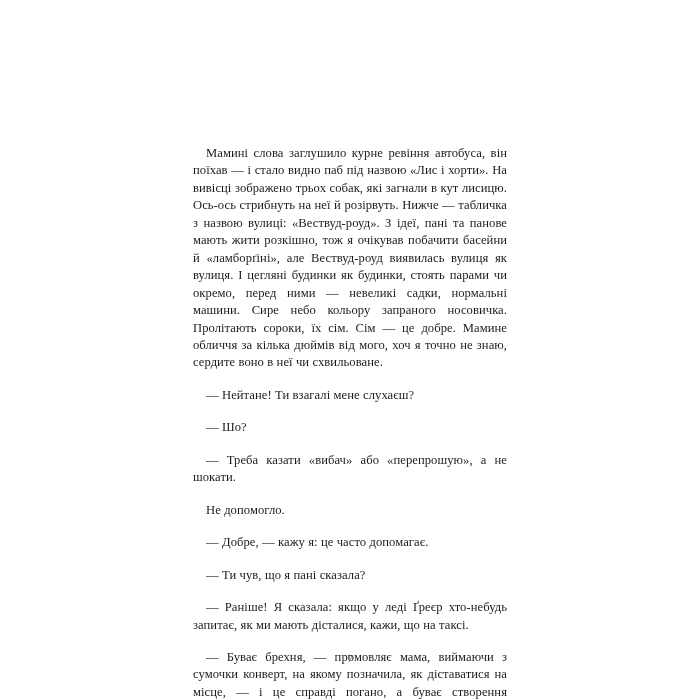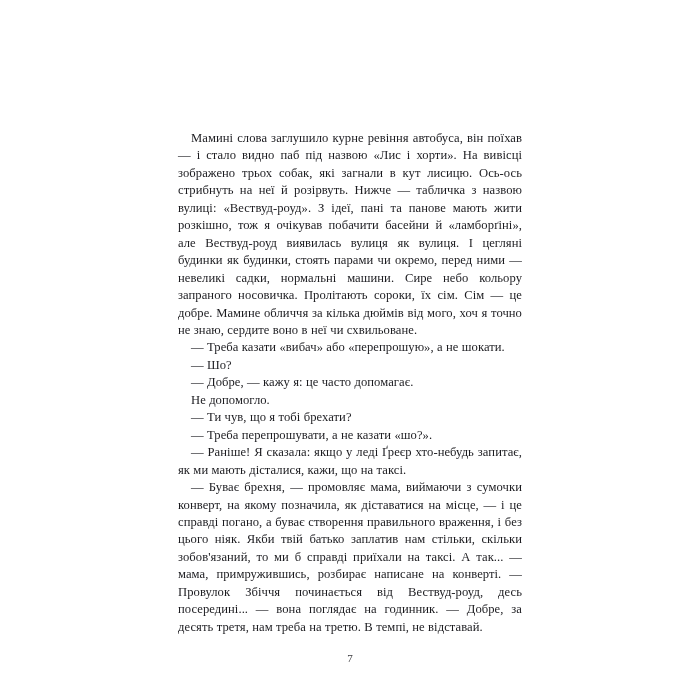--- a/index.html
+++ b/index.html
@@ -36,21 +36,21 @@
     line-height: 17.45px;
     text-align: justify;
     text-justify: inter-word;
     -webkit-hyphens: manual;
     hyphens: manual;
     letter-spacing: 0.005em;
     word-spacing: 0.01em;
   }
 
   .para {
-    margin: 0;
+    margin: 15px;
     padding: 0;
     text-indent: 13px;
     text-align: justify;
   }
 
   .page-number {
     position: absolute;
     left: 0;
     top: 652px;
     width: 700px;
@@ -62,26 +62,26 @@
   }
 </style>
 </head>
 <body>
 
 <div class="page">
 
   <div class="text-block">
 
     <p class="para">Мамині слова заглушило курне ревіння автобуса, він поїхав — і стало видно паб під назвою «Лис і хорти». На вивісці зображено трьох собак, які загнали в кут лисицю. Ось-ось стрибнуть на неї й розірвуть. Нижче — табличка з назвою вулиці: «Вествуд-роуд». З ідеї, пані та панове мають жити розкішно, тож я очікував побачити басейни й «ламборґіні», але Вествуд-роуд виявилась вулиця як вулиця. І цегляні будинки як будинки, стоять парами чи окремо, перед ними — невеликі садки, нормальні машини. Сире небо кольору запраного носовичка. Пролітають сороки, їх сім. Сім — це добре. Мамине обличчя за кілька дюймів від мого, хоч я точно не знаю, сердите воно в неї чи схвильоване.</p>
+    <p class="para">— Нейтане! Ти взагалі мене слухаєш?</p>
+    <p class="para">— Шо?</p>
     <p class="para">— Треба казати «вибач» або «перепрошую», а не шокати.</p>
-    <p class="para">— Шо?</p>
+    <p class="para">Не допомогло.</p>
     <p class="para">— Добре, — кажу я: це часто допомагає.</p>
-    <p class="para">Не допомогло.</p>
-    <p class="para">— Ти чув, що я тобі брехати?</p>
-    <p class="para">— Треба перепрошувати, а не казати «шо?».</p>
+    <p class="para">— Ти чув, що я пані сказала?</p>
     <p class="para">— Раніше! Я сказала: якщо у леді Ґреєр хто-небудь запитає, як ми мають дісталися, кажи, що на таксі.</p>
     <p class="para">— Буває брехня, — промовляє мама, виймаючи з сумочки конверт, на якому позначила, як діставатися на місце, — і це справді погано, а буває створення правильного враження, і без цього ніяк. Якби твій батько заплатив нам стільки, скільки зобов'язаний, то ми б справді приїхали на таксі. А так... — мама, примружившись, розбирає написане на конверті. — Провулок Збіччя починається від Вествуд-роуд, десь посередині... — вона поглядає на годинник. — Добре, за десять третя, нам треба на третю. В темпі, не відставай.</p>
 
   </div>
 
   <div class="page-number">7</div>
 
 </div>
 
 </body></html>

